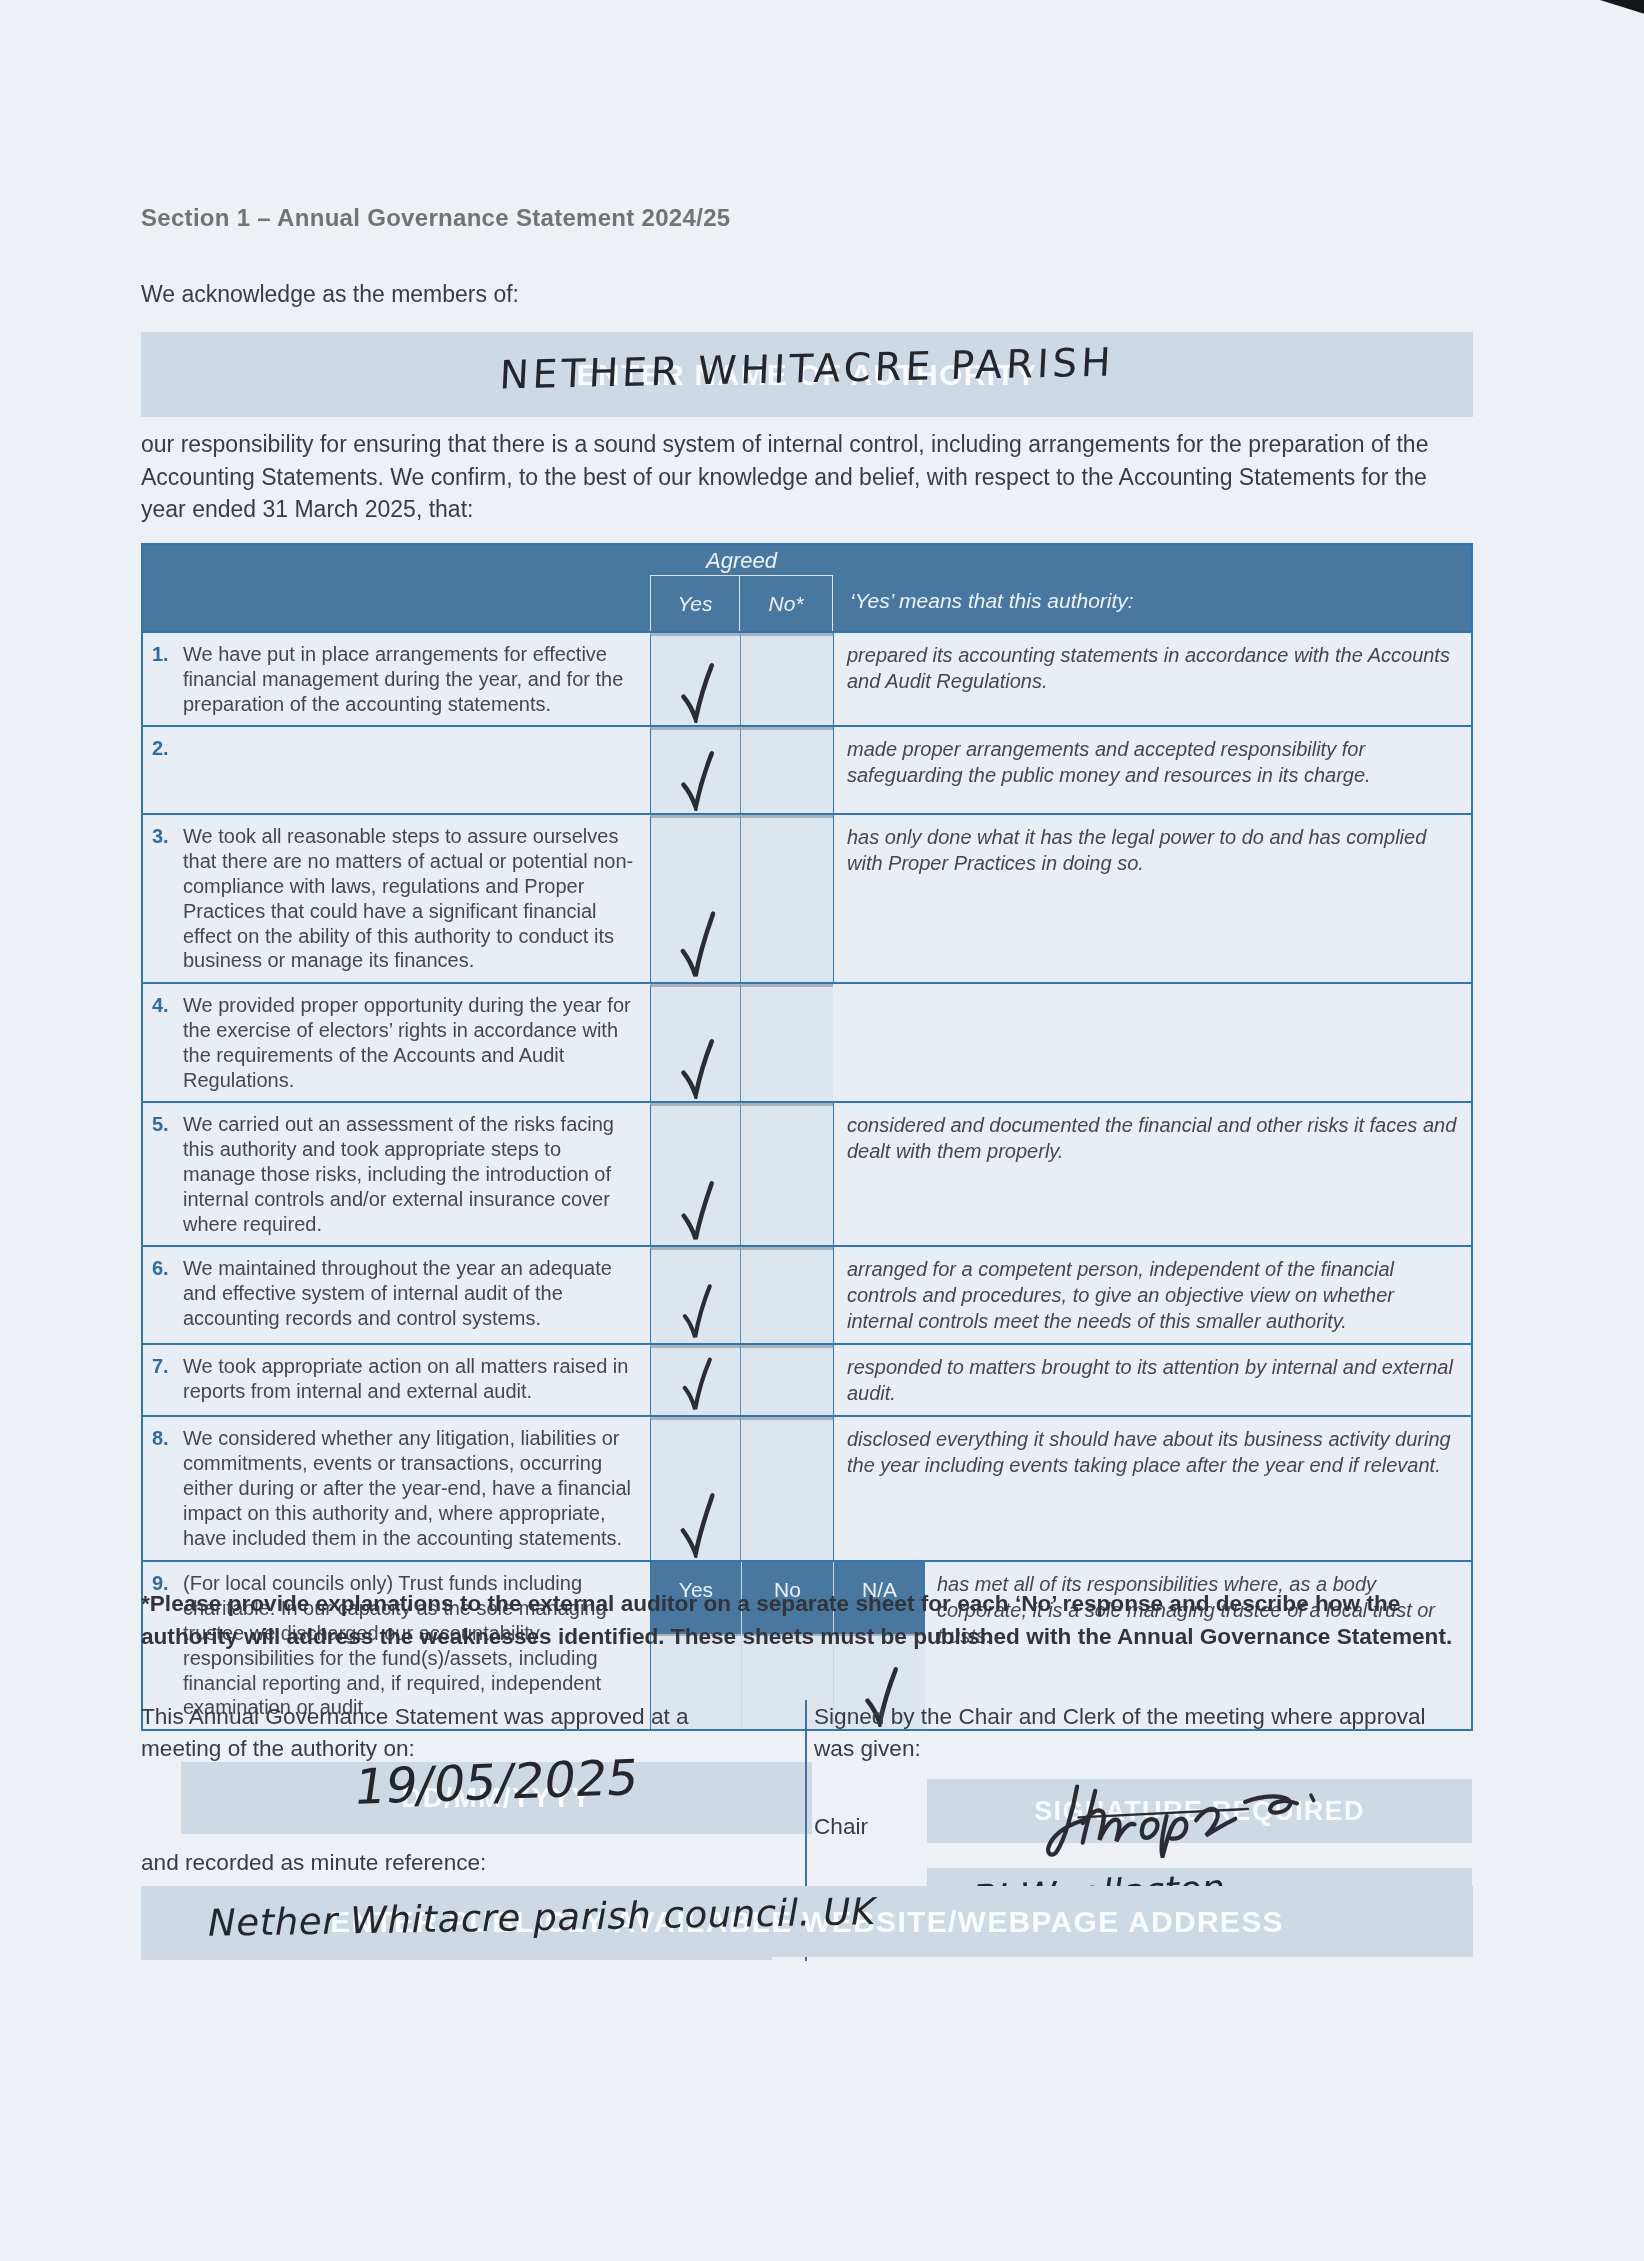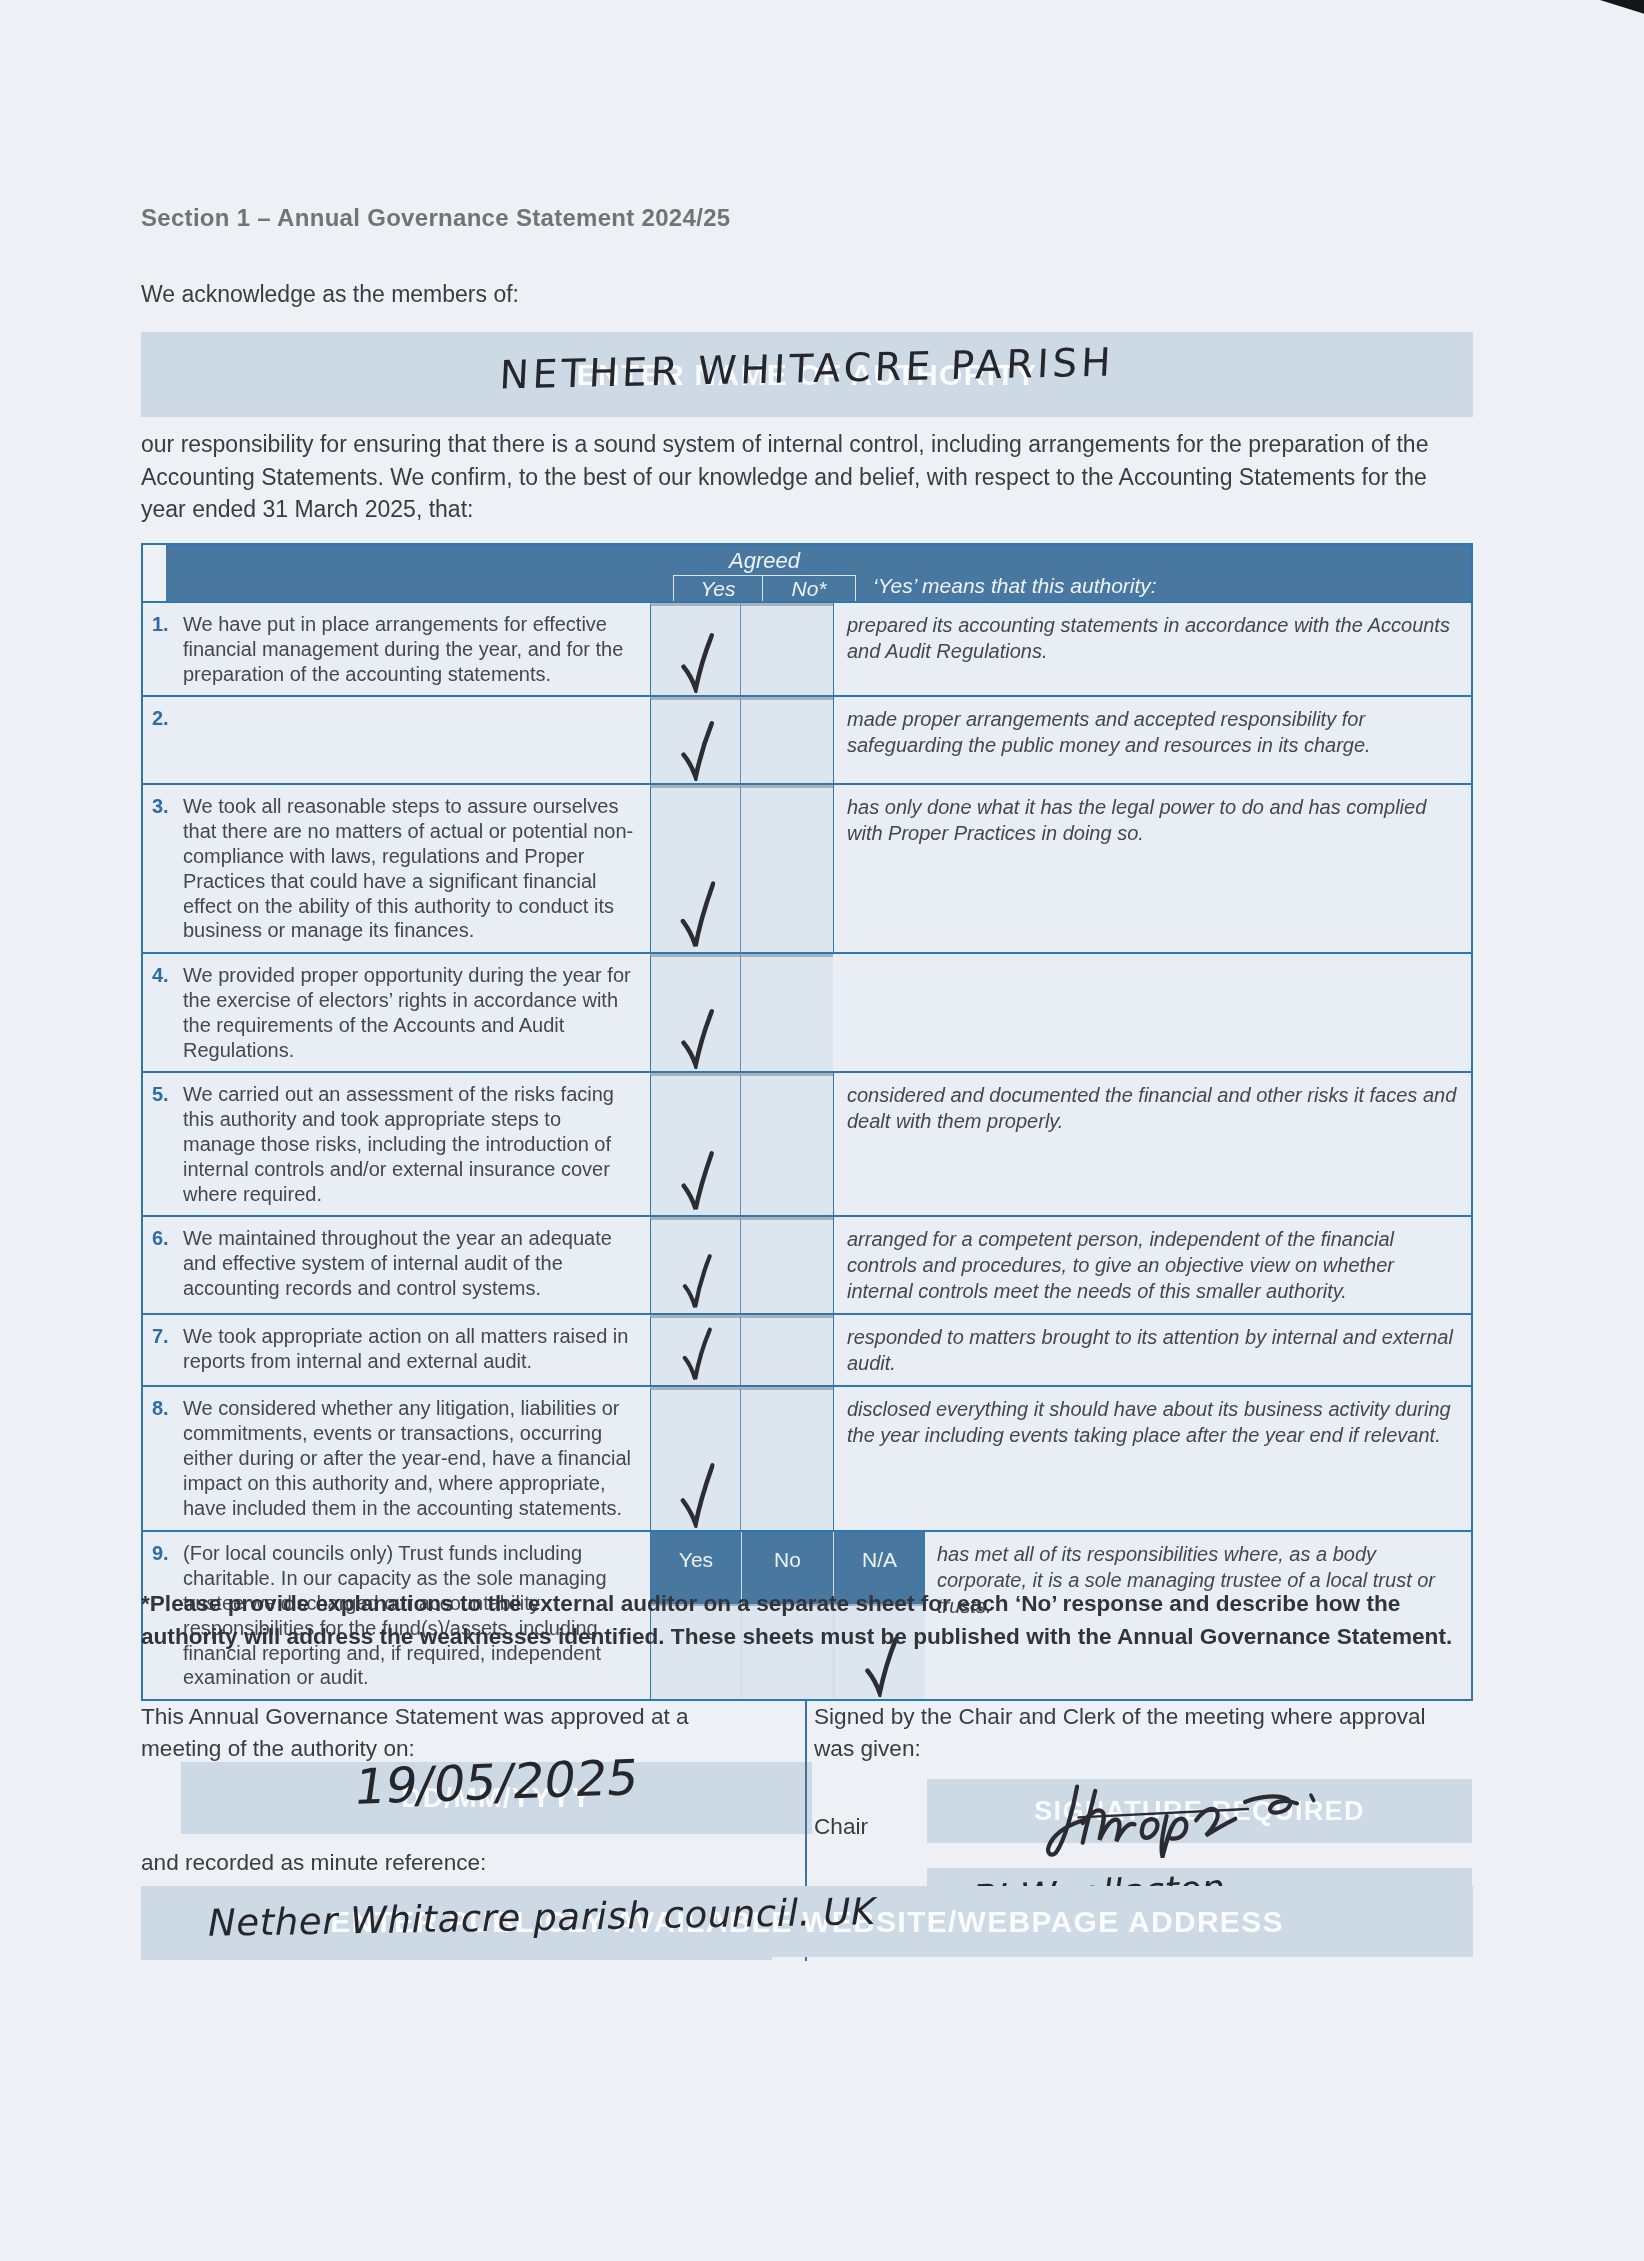--- a/index.html
+++ b/index.html
@@ -25,21 +25,21 @@
   .hand{font-family:"DejaVu Sans",sans-serif;color:#25252c;font-weight:500;white-space:nowrap;}
 
   .name-box{left:141px;top:332px;width:1332px;height:85px;}
   .name-box .watermark{font-size:30px;}
   .name-hand{position:absolute;left:0;right:0;top:14px;text-align:center;
     font-size:39px;letter-spacing:3.9px;text-transform:uppercase;
     transform:rotate(-1.2deg) skewX(-4deg);}
 
   
   .gtable{left:141px;top:543px;width:1332px;border:2.6px solid #2e77b2;box-sizing:border-box;}
-  .thead{display:flex;background:#48789f;height:56px;position:relative;color:#eef3f8;margin-left:23px;}
+  .thead{display:flex;background:#48789f;height:86px;position:relative;color:#eef3f8;}
   .th-stmt{width:507px;flex:none;}
   .th-agreed{width:183px;flex:none;position:relative;}
   .agreed-label{position:absolute;top:2.6px;left:0;right:0;text-align:center;
     font-style:italic;font-size:22px;}
   .yn-boxes{position:absolute;left:0;bottom:0;top:30px;right:0;display:flex;}
   .yn-boxes>div{box-sizing:border-box;border:1.9px solid #dde6ee;border-bottom:none;
     display:flex;align-items:center;justify-content:center;
     font-style:italic;font-size:21px;}
   .yn-yes{width:90px;flex:none;}
   .yn-no{width:93px;flex:none;border-left:none !important;}

